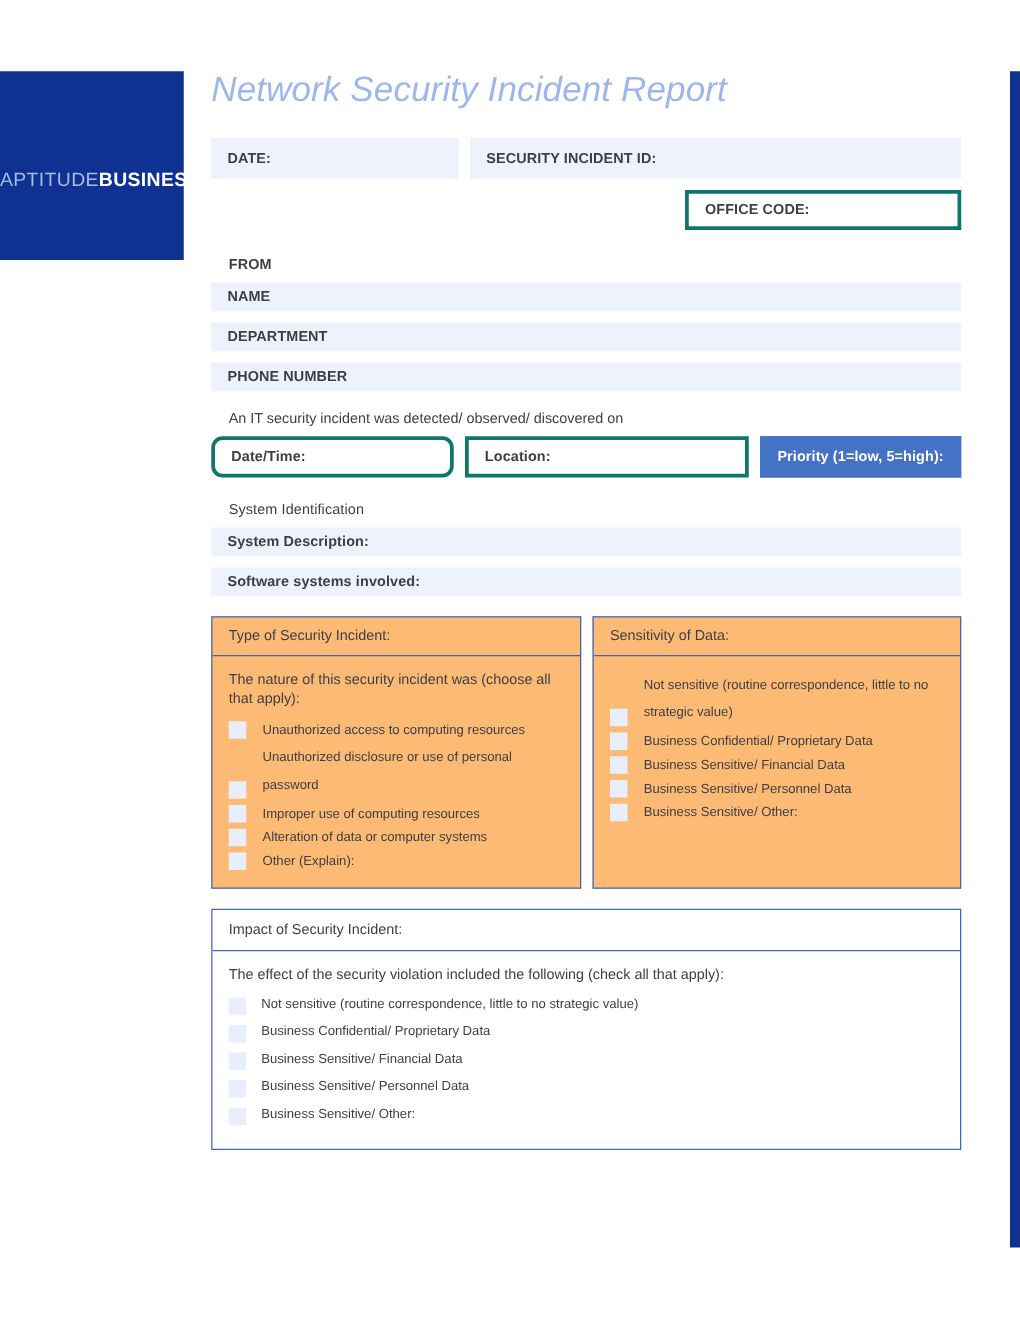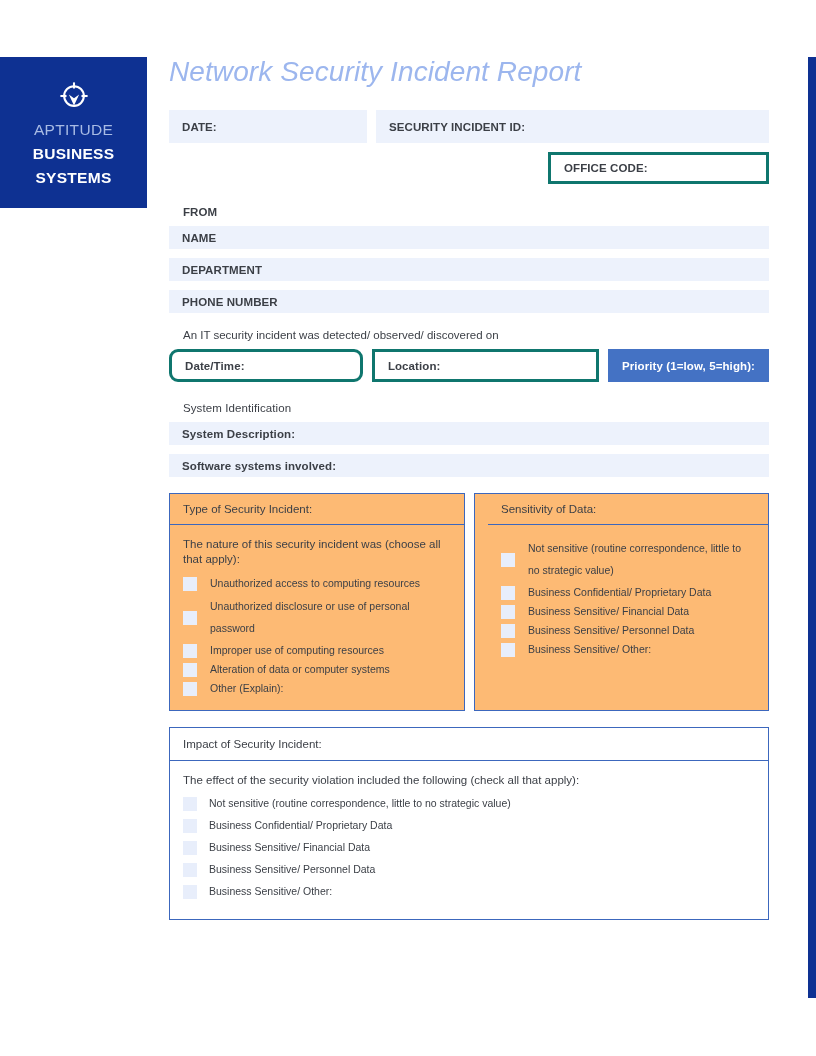--- a/index.html
+++ b/index.html
@@ -18,21 +18,21 @@
 
   
   .brand-block {
     position: absolute;
     left: 0;
     top: 57px;
     width: 147px;
     height: 151px;
     background: #0e3192;
     display: flex;
-    flex-direction: column;
+    flex-direction: row;
     align-items: center;
     justify-content: flex-start;
     padding-top: 24px;
     box-sizing: border-box;
   }
   .brand-icon {
     width: 30px;
     height: 30px;
     display: block;
     margin-bottom: 7px;
@@ -175,21 +175,21 @@
     display: flex;
     gap: 9px;
     margin-top: 16px;
   }
   .panel {
     border: 1px solid #3c67bd;
     box-sizing: border-box;
     background: #fdba74;
   }
   .panel.left { width: 296px; }
-  .panel.right { flex: 1; padding-left: 13px; }
+  .panel.right { flex: 1; }
   .panel-head {
     height: 30px;
     border-bottom: 1px solid #3c67bd;
     display: flex;
     align-items: center;
     padding: 0 13px;
     font-size: 11.5px;
     font-weight: 400;
     color: #3b3f46;
   }
@@ -202,21 +202,21 @@
   .prompt {
     font-size: 11.5px;
     line-height: 15px;
     color: #3b3f46;
     margin-bottom: 9px;
   }
 
   .check-list { margin: 0; padding: 0; }
   .check-item {
     display: flex;
-    align-items: center;
+    align-items: flex-end;
     margin-bottom: 4px;
   }
   .checkbox {
     width: 14px;
     height: 14px;
     background: #e8eefb;
     flex: 0 0 14px;
     margin-right: 13px;
     margin-top: 1px;
   }

